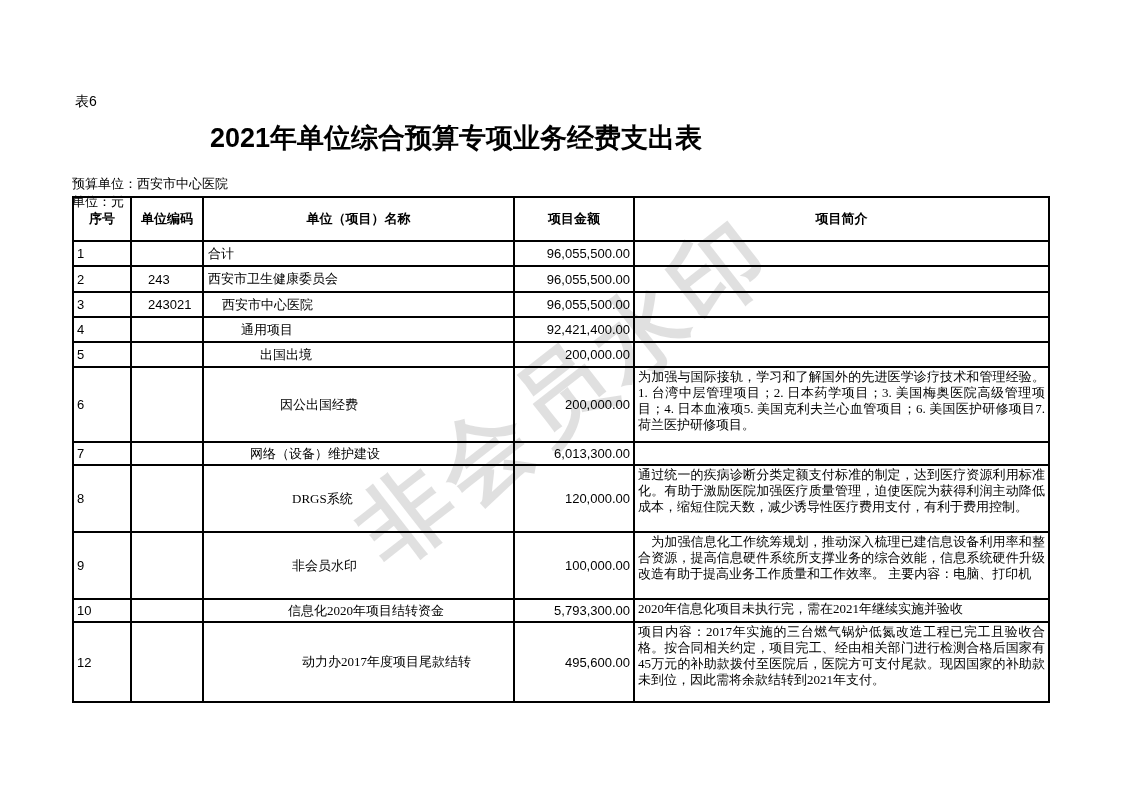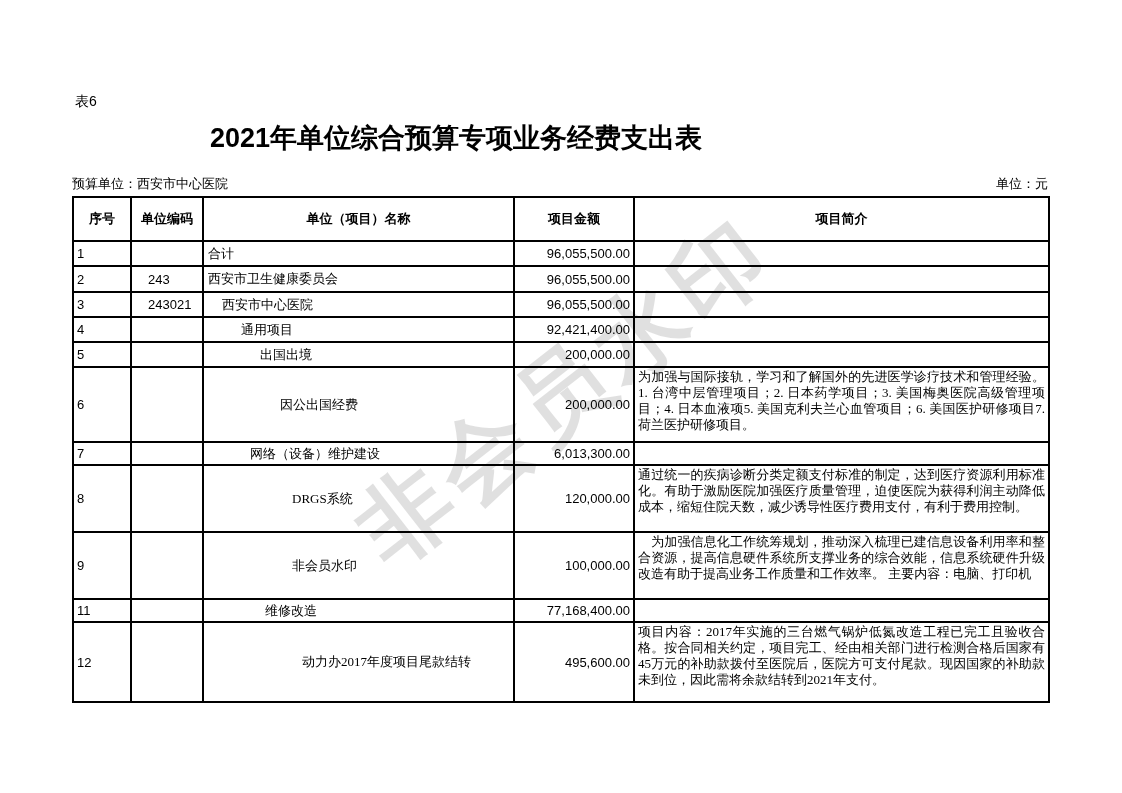--- a/index.html
+++ b/index.html
@@ -14,21 +14,21 @@
     font-family:"Liberation Sans",sans-serif;
   }
   .content{position:relative;z-index:1;}
 
   .sheet-label{position:absolute;left:75px;top:93px;font-size:14px;}
   .title{position:absolute;left:0;top:120px;width:912px;margin:0;
          text-align:center;font-size:27px;font-weight:700;
          font-family:"Liberation Sans",sans-serif;}
   .meta{position:absolute;left:72px;top:175px;width:976px;
         display:flex;justify-content:space-between;font-size:13px;
-        font-family:"Liberation Serif",serif;}
+        font-family:"Liberation Serif",serif;flex-direction:column;}
 
   table.budget{position:absolute;left:72px;top:196px;width:976px;
         border-collapse:collapse;table-layout:fixed;}
   table.budget th,table.budget td{border:2px solid #000;overflow:hidden;}
 
   thead tr{height:44px;}
   th{font-size:13px;font-weight:700;text-align:center;vertical-align:middle;
      font-family:"Liberation Sans",sans-serif;padding:0;}
 
   td{font-size:13px;vertical-align:middle;padding:0;}
@@ -150,26 +150,26 @@
           <td class="c-amt">120,000.00</td>
           <td class="c-desc">通过统一的疾病诊断分类定额支付标准的制定，达到医疗资源利用标准化。有助于激励医院加强医疗质量管理，迫使医院为获得利润主动降低成本，缩短住院天数，减少诱导性医疗费用支付，有利于费用控制。</td>
         </tr>
         <tr class="r9">
           <td class="c-no">9</td>
           <td class="c-code"></td>
           <td class="c-name">非会员水印</td>
           <td class="c-amt">100,000.00</td>
           <td class="c-desc">　为加强信息化工作统筹规划，推动深入梳理已建信息设备利用率和整合资源，提高信息硬件系统所支撑业务的综合效能，信息系统硬件升级改造有助于提高业务工作质量和工作效率。 主要内容：电脑、打印机</td>
         </tr>
-        <tr class="r11">
-          <td class="c-no">11</td>
+        <tr class="r10">
+          <td class="c-no">10</td>
           <td class="c-code"></td>
-          <td class="c-name">维修改造</td>
-          <td class="c-amt">77,168,400.00</td>
-          <td class="c-desc"></td>
+          <td class="c-name">信息化2020年项目结转资金</td>
+          <td class="c-amt">5,793,300.00</td>
+          <td class="c-desc">2020年信息化项目未执行完，需在2021年继续实施并验收</td>
         </tr>
         <tr class="r12">
           <td class="c-no">12</td>
           <td class="c-code"></td>
           <td class="c-name">动力办2017年度项目尾款结转</td>
           <td class="c-amt">495,600.00</td>
           <td class="c-desc">项目内容：2017年实施的三台燃气锅炉低氮改造工程已完工且验收合格。按合同相关约定，项目完工、经由相关部门进行检测合格后国家有45万元的补助款拨付至医院后，医院方可支付尾款。现因国家的补助款未到位，因此需将余款结转到2021年支付。</td>
         </tr>
       </tbody>
     </table>

